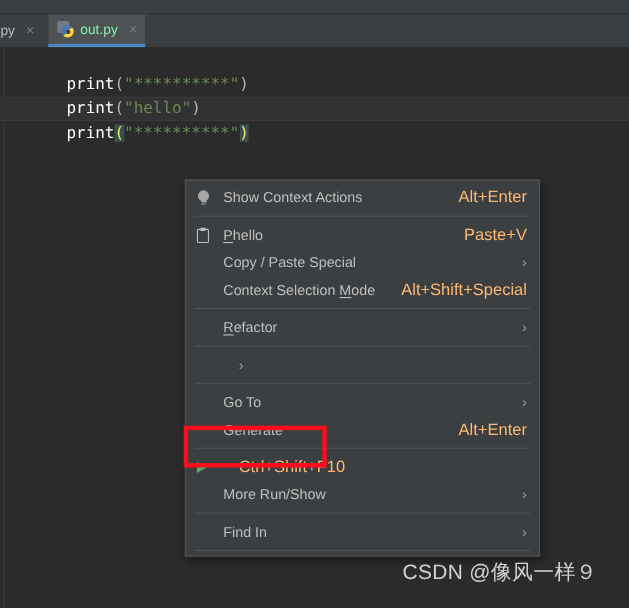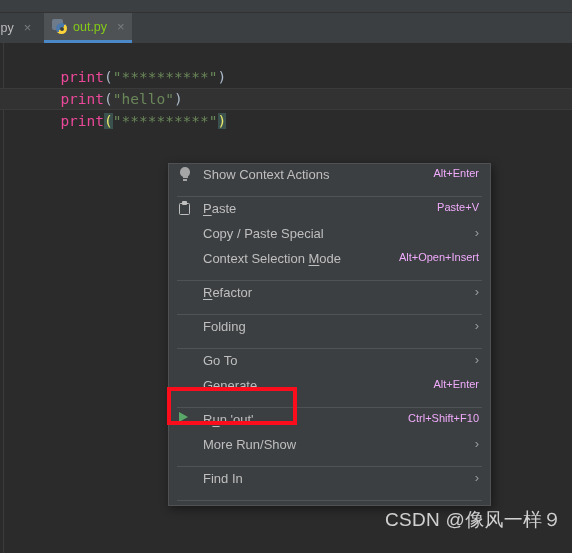--- a/index.html
+++ b/index.html
@@ -40,21 +40,21 @@
     gap: 6px;
     white-space: nowrap;
   }
   .tab.inactive { left: -18px; }
   .tab.active {
     left: 44px;
     background: #4e5254;
     border-bottom: 3px solid #4a88c7;
   }
   .tab .tab-label { color: #bbbbbb; }
-  .tab.active .tab-label { color: #84cc16; }
+  .tab.active .tab-label { color: #86efac; }
   .tab .close-x {
     color: #7a7d7f; font-size: 13px; line-height: 1;
     margin-left: 4px; margin-top: -1px;
   }
   .py-icon {
     position: relative; width: 15px; height: 15px; flex: 0 0 15px;
   }
   .py-icon .pg { position:absolute; left:0; top:0; width:11px; height:11px;
     background:#6d7b8a; border-radius:2px; }
   .py-icon .py {
@@ -84,58 +84,58 @@
     font-size: 14.5px;
     white-space: pre;
   }
   .active-line-bg {
     position: absolute; left: 0; width: 572px; height: 22px;
     background: #323232;
     border-top: 1px solid #3a3a3a;
     border-bottom: 1px solid #3a3a3a;
     box-sizing: border-box;
   }
-  .tok-fn   { color: #ec4899; }
+  .tok-fn   { color: #ffffff; }
   .tok-par  { color: #a9b7c6; }
   .tok-str  { color: #6a8759; }
   .tok-par-hl {
     color: #e8e86a; background: #3b514d;
   }
 
   
   .ctxmenu {
     position: absolute;
     left: 168px; top: 163px;
     width: 323px;
     background: #3c3f41;
     border: 1px solid #4f5152;
     box-sizing: border-box;
     box-shadow: 2px 3px 9px rgba(0,0,0,.45);
     padding: 3px 0 0 0;
     z-index: 30;
   }
   .mi {
     position: relative;
-    display: flex; align-items: flex-start;
+    display: flex; align-items: center;
     height: 25px;
     padding: 0 11px 0 10px;
     box-sizing: border-box;
     font-size: 13px;
     color: #bfbfbf;
     white-space: nowrap;
   }
   .mi .ic {
     width: 22px; flex: 0 0 22px;
     display: flex; align-items: center; justify-content: flex-start;
     margin-right: 2px;
   }
   .mi .lbl { flex: 1 1 auto; }
   .mi .lbl u { text-decoration: underline; text-underline-offset: 2px; }
   .mi .acc {
-    flex: 0 0 auto; color: #f0abfc; font-size: 11px; margin-left: 14px;
+    flex: 0 0 auto; color: #fdba74; font-size: 15px; margin-left: 14px;
   }
   .mi .arrow {
     flex: 0 0 auto; color: #9b9b9b; font-size: 13px; margin-left: 14px;
     line-height: 1;
   }
   .sep {
     height: 1px; margin: 4px 8px 4px 8px; background: #4f5355;
   }
 
   
@@ -190,21 +190,21 @@
     width: 130px; height: 38px;
     border: 4px solid #fc0d1b;
     box-sizing: border-box;
     z-index: 60;
     pointer-events: none;
   }
 
   
   .watermark {
     position: absolute;
-    left: 385px; top: 507px;
+    left: 366px; top: 507px;
     font-size: 19px;
     color: rgba(255,255,255,.78);
     font-family: "Liberation Sans", sans-serif;
     white-space: nowrap;
     z-index: 70;
     letter-spacing: .3px;
   }
 </style>
 </head>
 <body>
@@ -262,50 +262,49 @@
 
     <div class="sep"></div>
 
     <div class="mi">
       <span class="ic">
         <span class="clip">
             <span class="tab2"></span>
             <span class="body"></span>
           </span>
       </span>
-      <span class="lbl"><u>P</u><span>aste</span></span>
+      <span class="lbl"><u>P</u><span>hello</span></span>
       <span class="acc">Paste+V</span>
     </div>
 
     <div class="mi">
       <span class="ic"></span>
       <span class="lbl">Copy / Paste Special</span>
       <span class="arrow">›</span>
     </div>
 
     <div class="mi">
       <span class="ic"></span>
       <span class="lbl"><span>Context Selection </span><u>M</u><span>ode</span></span>
-      <span class="acc">Alt+Open+Insert</span>
+      <span class="acc">Alt+Shift+Special</span>
     </div>
 
     <div class="sep"></div>
 
 
     <div class="mi">
       <span class="ic"></span>
       <span class="lbl"><u>R</u><span>efactor</span></span>
       <span class="arrow">›</span>
     </div>
 
     <div class="sep"></div>
 
     <div class="mi">
       <span class="ic"></span>
-      <span class="lbl">Folding</span>
       <span class="arrow">›</span>
     </div>
 
     <div class="sep"></div>
 
     <div class="mi">
       <span class="ic"></span>
       <span class="lbl">Go To</span>
       <span class="arrow">›</span>
     </div>
@@ -315,21 +314,20 @@
       <span class="lbl">Generate</span>
       <span class="acc">Alt+Enter</span>
     </div>
 
     <div class="sep"></div>
 
     <div class="mi">
       <span class="ic">
           <span class="play"></span>
         </span>
-      <span class="lbl"><span>R</span><u>u</u><span>n 'out'</span></span>
       <span class="acc">Ctrl+Shift+F10</span>
     </div>
 
 
     <div class="mi">
       <span class="ic"></span>
       <span class="lbl">More Run/Show</span>
       <span class="arrow">›</span>
     </div>
 

